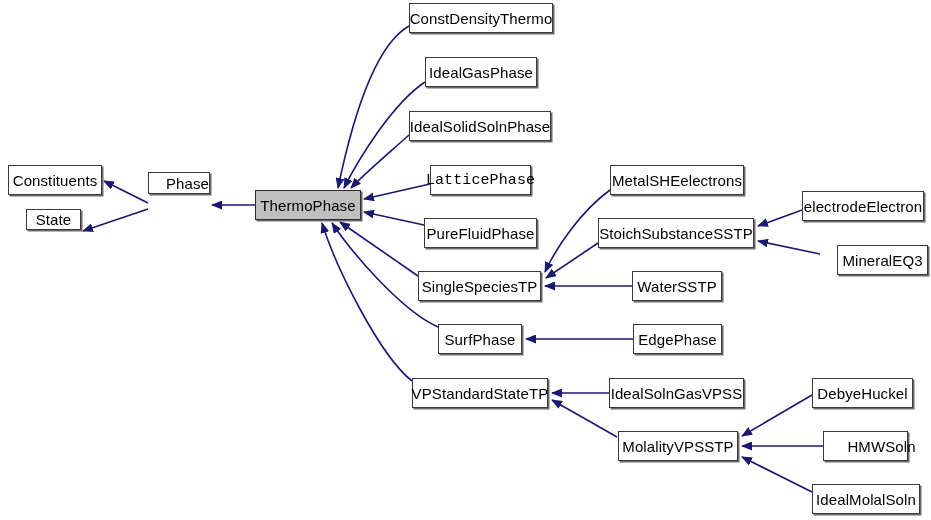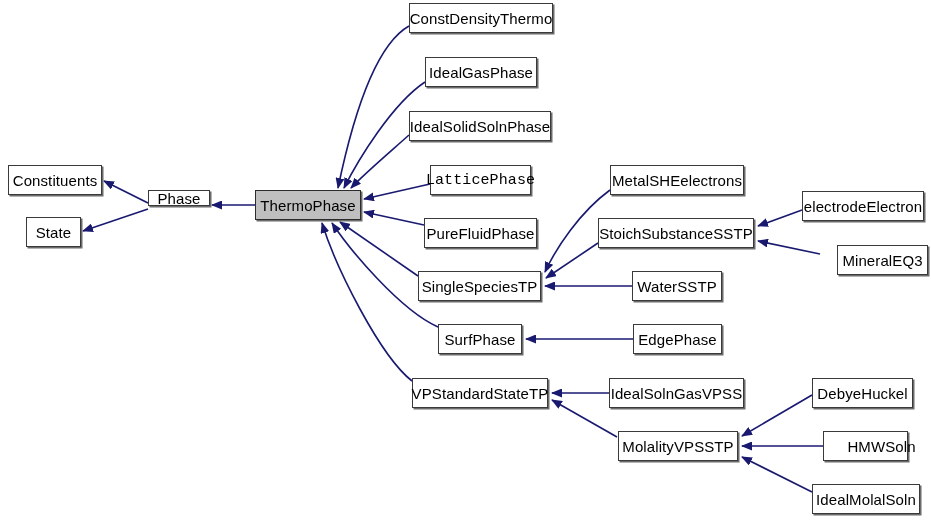--- a/index.html
+++ b/index.html
@@ -81,24 +81,24 @@
         <path d="M 812,395 L 742,436" fill="none" stroke="#191970" stroke-width="1.6" marker-end="url(#arrowhead)"></path>
         <path d="M 823,446 L 742,446" fill="none" stroke="#191970" stroke-width="1.6" marker-end="url(#arrowhead)"></path>
         <path d="M 812,492 L 742,457" fill="none" stroke="#191970" stroke-width="1.6" marker-end="url(#arrowhead)"></path>
       </g>
   </svg>
 
   <div id="nodes">
       <div class="node" style="left: 8px; top: 165px; width: 94px; height: 30px;">
         <span class="node-label">Constituents</span>
       </div>
-      <div class="node" style="left: 26px; top: 217px; width: 55px; height: 30px;">
+      <div class="node" style="left: 26px; top: 209px; width: 55px; height: 21px;">
         <span class="node-label">State</span>
       </div>
-      <div class="node" style="left: 148px; top: 190px; width: 62px; height: 16px;">
+      <div class="node" style="left: 148px; top: 172px; width: 62px; height: 22px; justify-content: flex-end;">
         <span class="node-label">Phase</span>
       </div>
       <div class="node highlight" style="left: 255px; top: 190px; width: 106px; height: 30px;">
         <span class="node-label">ThermoPhase</span>
       </div>
       <div class="node" style="left: 409px; top: 3px; width: 144px; height: 30px;">
         <span class="node-label">ConstDensityThermo</span>
       </div>
       <div class="node" style="left: 425px; top: 57px; width: 112px; height: 30px;">
         <span class="node-label">IdealGasPhase</span>

